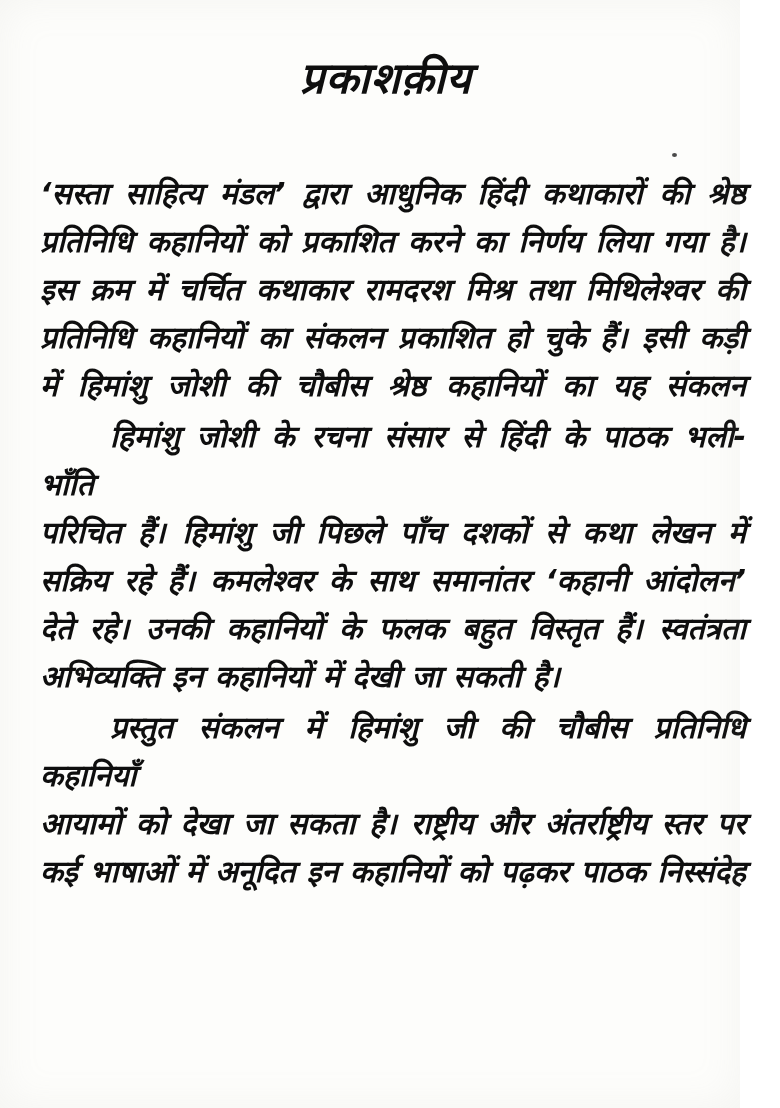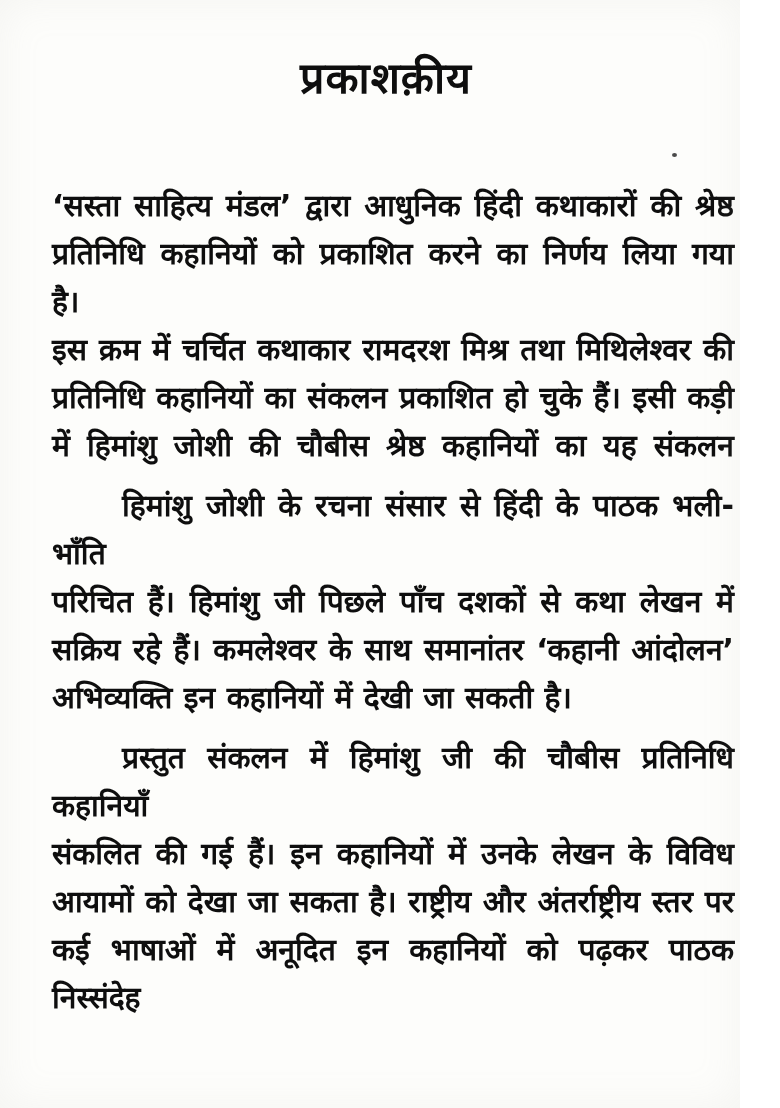--- a/index.html
+++ b/index.html
@@ -11,20 +11,21 @@
     height: 1108px;
     overflow: hidden;
     font-family: "DejaVu Sans", "Liberation Sans", sans-serif;
   }
   .page {
     position: relative;
     width: 740px;
     height: 1108px;
     background: #fdfdfb;
     color: #0e0e0e;
+    font-style: italic;
   }
   
   .page::after {
     content: "";
     position: absolute;
     inset: 0;
     pointer-events: none;
     box-shadow: inset 0 0 40px rgba(180,180,170,0.12);
   }
   .doc-title {
@@ -42,21 +43,21 @@
   }
   .body-text {
     position: absolute;
     top: 170px;
     left: 40px;
     width: 706px;
     font-size: 30px;
     font-weight: 600;
     line-height: 48px;
   }
-  .para { margin: 12px; }
+  .para { margin: 0; }
   .para + .para { margin-top: 3px; }
   .line {
     text-align: justify;
     text-align-last: justify;
     word-spacing: 1px;
   }
   .line.indent {
     text-indent: 70px;
   }
   .line.para-end {
@@ -89,25 +90,25 @@
       <div class="line">प्रतिनिधि कहानियों को प्रकाशित करने का निर्णय लिया गया है।</div>
       <div class="line">इस क्रम में चर्चित कथाकार रामदरश मिश्र तथा मिथिलेश्वर की</div>
       <div class="line">प्रतिनिधि कहानियों का संकलन प्रकाशित हो चुके हैं। इसी कड़ी</div>
       <div class="line">में हिमांशु जोशी की चौबीस श्रेष्ठ कहानियों का यह संकलन</div>
     </div>
 
     <div class="para">
       <div class="line indent">हिमांशु जोशी के रचना संसार से हिंदी के पाठक भली-भाँति</div>
       <div class="line">परिचित हैं। हिमांशु जी पिछले पाँच दशकों से कथा लेखन में</div>
       <div class="line">सक्रिय रहे हैं। कमलेश्वर के साथ समानांतर ‘कहानी आंदोलन’</div>
+      <div class="line">देते रहे। उनकी कहानियों के फलक बहुत विस्तृत हैं। स्वतंत्रता</div>
       <div class="line para-end">अभिव्यक्ति इन कहानियों में देखी जा सकती है।</div>
     </div>
 
     <div class="para">
       <div class="line indent">प्रस्तुत संकलन में हिमांशु जी की चौबीस प्रतिनिधि कहानियाँ</div>
-      <div class="line">संकलित की गई हैं। इन कहानियों में उनके लेखन के विविध</div>
       <div class="line">आयामों को देखा जा सकता है। राष्ट्रीय और अंतर्राष्ट्रीय स्तर पर</div>
       <div class="line">कई भाषाओं में अनूदित इन कहानियों को पढ़कर पाठक निस्संदेह</div>
 
     </div>
 
   </div>
 </div>
 
 </body></html>

